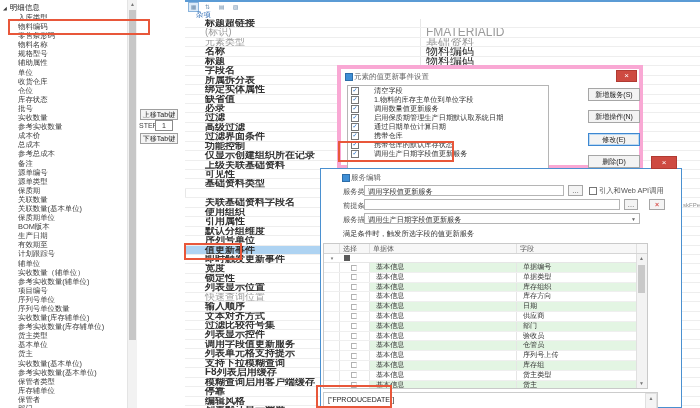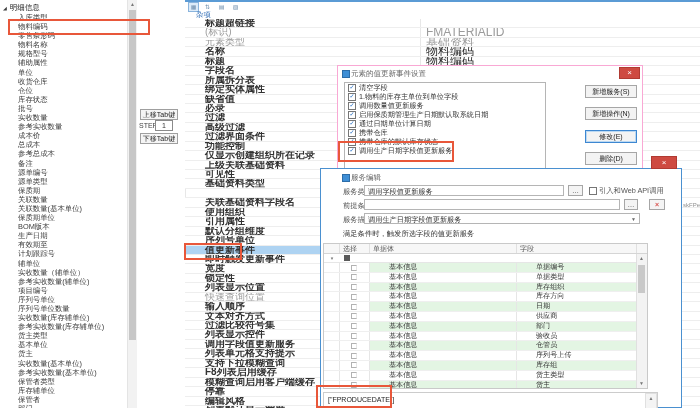--- a/index.html
+++ b/index.html
@@ -42,23 +42,23 @@
   .prow.dim .pv{color:#9b9b9b}
   .prow.sel .pl{background:#aed3f2}
   #prop-fragment{position:absolute;left:498px;top:200px;font-size:6px;color:#8f8f8f;white-space:nowrap}
 
   
   .dlg-title{position:absolute;font-size:7.5px;color:#666;white-space:nowrap}
   .dlg-icon{position:absolute;width:6px;height:6px;background:#3f8fd6;border:1px solid #2d6da8}
   .closebtn{position:absolute;background:#ce4a41;color:#fff;text-align:center;font-size:8px;border:1px solid #b03a32;box-sizing:border-box}
 
   
-  #dlg1{left:337px;top:65px;width:306px;height:104px;background:#fff;border:1px solid #f9a8d4;z-index:10;box-sizing:border-box}
+  #dlg1{left:337px;top:65px;width:306px;height:104px;background:#fff;border:4px solid #f9a8d4;z-index:10;box-sizing:border-box}
   #dlg1-list{position:absolute;left:6px;top:16px;width:200px;height:85px;border:1px solid #b5b5b5;background:#fff;overflow:hidden}
-  .cbitem{height:9px;line-height:9px;display:flex;align-items:center;gap:3px;padding-left:3px;white-space:nowrap;font-size:7.2px;color:#333}
+  .cbitem{height:9px;line-height:9px;display:flex;align-items:center;gap:15px;padding-left:3px;white-space:nowrap;font-size:7.2px;color:#333}
   .cb{width:6px;height:6px;border:1px solid #767676;background:#fff;font-size:6px;line-height:5px;
       text-align:center;color:#1565c0;flex:none}
   .d1btn{position:absolute;left:247px;width:52px;height:13px;background:#f3f3f3;border:1px solid #a6a6a6;
          font-size:7px;color:#222;text-align:center;line-height:12px;box-sizing:border-box}
   .d1btn.focus{border-color:#3d87d1;box-shadow:inset 0 0 0 1px #bcd9f2}
 
   
   #dlg2{left:320px;top:168px;width:362px;height:240px;background:#fff;border:1px solid #4a90d0;z-index:20;box-sizing:border-box}
   .flabel{position:absolute;left:22px;font-size:7.3px;color:#555;white-space:nowrap}
   .finput{position:absolute;height:11px;border:1px solid #b5b5b5;background:#fff;font-size:7.2px;
@@ -72,21 +72,21 @@
              background:#fff;box-sizing:border-box;overflow:hidden}
   .thead{display:flex;height:10px;background:#f7f7f7;border-bottom:1px solid #d5d5d5;box-sizing:border-box}
   .thead div{font-size:7px;color:#555;line-height:9px;border-right:1px solid #e0e0e0;box-sizing:border-box;padding-left:3px}
   .c-m{width:16px}.c-s{width:30px}.c-e{width:147px}.c-f{width:120px}
   .tfilter{display:flex;height:9px;border-bottom:1px solid #e6e6e6;box-sizing:border-box;align-items:center}
   .tfilter .c-m{font-size:5px;color:#777;text-align:center}
   .fcb{width:6px;height:6px;background:#5a5a5a;margin-left:4px}
   .trow{display:flex;height:9.8px;box-sizing:border-box;border-bottom:1px solid #efefef}
   .trow div{box-sizing:border-box;border-right:1px solid #e6e6e6;font-size:7.1px;line-height:9.5px;
             white-space:nowrap;overflow:hidden}
-  .trow .c-e,.trow .c-f{padding-left:19px;color:#333}
+  .trow .c-e,.trow .c-f{padding-left:6px;color:#333}
   .trow:nth-child(odd) .cg{background:#e3f5e3}
   .rowcb{width:6px;height:6px;border:1px solid #b2b2b2;background:#fff;margin:1.5px 0 0 11px}
   #tbl-scroll{position:absolute;right:0;top:10px;bottom:0;width:10px;background:#f3f3f3;border-left:1px solid #e0e0e0}
   #tbl-scroll .sarrow{position:absolute;left:0;width:9px;height:9px;font-size:5px;color:#777;text-align:center;line-height:9px}
   #tbl-scroll .thumb{position:absolute;left:1px;top:11px;width:7px;height:28px;background:#c9c9c9}
 
   #svc-formula{position:absolute;left:2px;top:223px;width:335px;height:17px;border:1px solid #cccccc;
                background:#fff;box-sizing:border-box;font-size:7px;line-height:9px;padding:2px 0 0 4px;color:#222}
   #formula-scroll{position:absolute;right:24px;top:224px;width:10px;height:14px;background:#f4f4f4;
                   border:1px solid #e0e0e0;font-size:5px;color:#777;text-align:center;line-height:8px}

